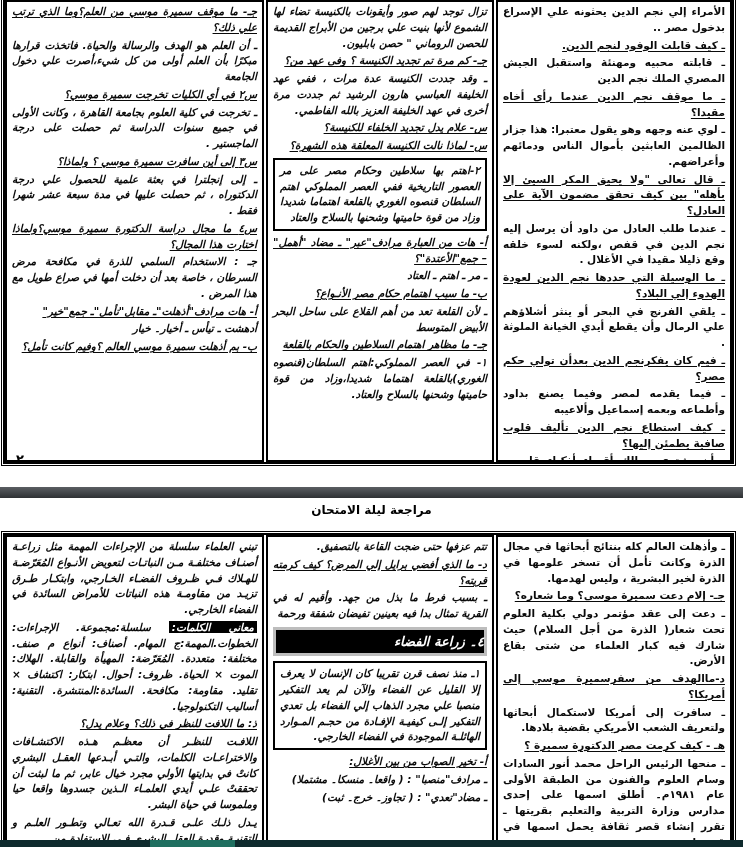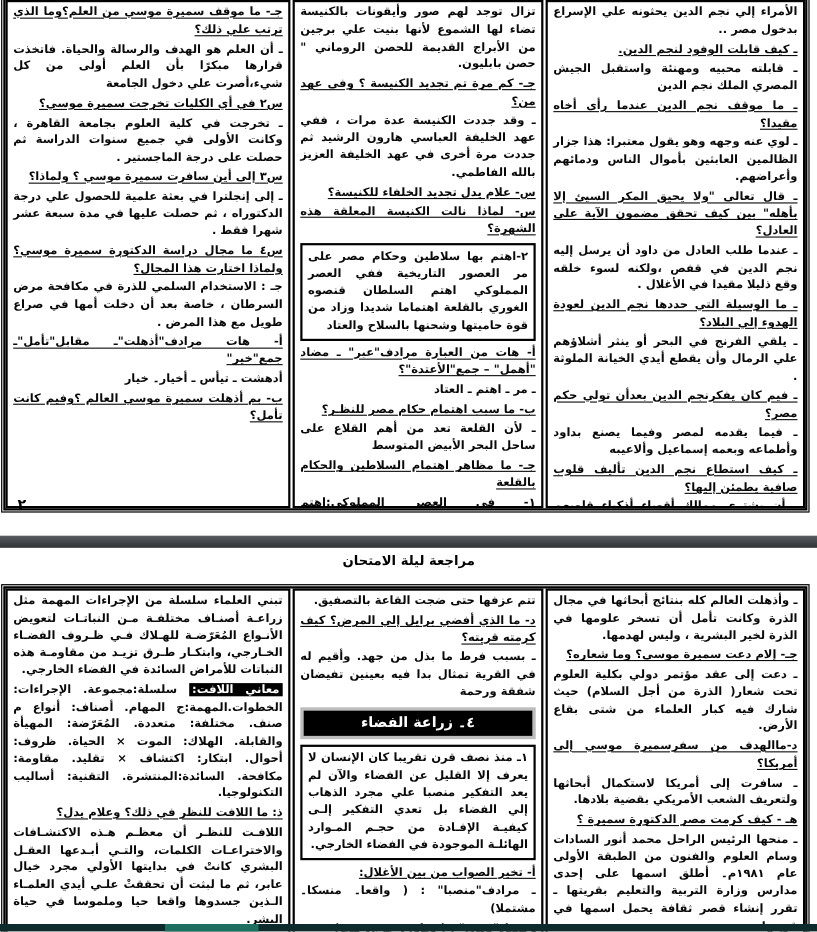--- a/index.html
+++ b/index.html
@@ -3,32 +3,32 @@
 <meta charset="utf-8">
 <style>
   html,body{margin:0;padding:0;background:#fff;}
   #screen{position:relative;width:743px;height:847px;background:#fff;overflow:hidden;
           font-family:"DejaVu Sans","Liberation Sans",sans-serif;direction:rtl;}
   .page{position:absolute;left:1px;right:7px;background:#fff;border:1px solid #000;
         box-shadow:inset 0 0 0 1px #fff, inset 0 0 0 3px #000;padding:3px;}
   .cols{display:flex;direction:rtl;height:100%;}
   .col{border:2px solid #000;overflow:hidden;padding:2px 5px;box-sizing:border-box;
        font-size:10.5px;line-height:1.5;text-align:justify;color:#0a0a0a;}
-  .col + .col{margin-right:2px;}
+  .col + .col{margin-right:2px;font-style:italic;}
   .col-r{flex:0 0 236px;}
   .col-m{flex:0 0 228px;}
   .col-l{flex:1 1 auto;}
   #top-page{top:-4px;height:462px;}
   #bottom-page{top:531px;height:320px;}
   p{margin:0 0 2px;}
   .q{font-weight:bold;text-decoration:underline;text-underline-offset:2px;}
   .a{font-weight:600;}
   .box{border:2.5px solid #000;padding:3px 5px;margin:4px 0;font-weight:600;}
   .banner-wrap{border:3px solid #bdbdbd;margin:5px 0;background:#000;}
-  .banner{background:#000;color:#fff;text-align:center;font-weight:bold;
+  .banner{background:#000;color:#fff;text-align:right;font-weight:bold;
           padding:2px 0;font-size:13px;}
   .defs{font-weight:600;}
   .inv-label{background:#000;color:#fff;padding:0 3px;font-weight:bold;}
   #page-number{position:absolute;top:452px;left:16px;font-weight:bold;font-size:13px;
                color:#000;direction:ltr;}
   #divider-band{position:absolute;top:487px;left:0;width:100%;height:11px;}
   #exam-title{position:absolute;top:503px;left:0;width:100%;text-align:center;
               font-weight:900;font-size:12px;letter-spacing:-0.5px;color:#000;}
   #bottom-bar{position:absolute;bottom:0;left:0;width:100%;height:7px;z-index:5;}
   #bottom-bar-segment{position:absolute;left:150px;top:0;width:85px;height:7px;}
@@ -57,21 +57,21 @@
         </div>
       <div class="col col-m">
           <p class="a">تزال توجد لهم صور وأيقونات بالكنيسة تضاء لها الشموع لأنها بنيت علي برجين من الأبراج القديمة للحصن الروماني " حصن بابليون.</p>
           <p class="q">جـ- كم مرة تم تجديد الكنيسة ؟ وفى عهد من؟</p>
           <p class="a">ـ  وقد جددت الكنيسة عدة مرات ، ففي عهد الخليفة العباسي هارون الرشيد ثم جددت مرة أخرى في عهد الخليفة العزيز بالله الفاطمي.</p>
           <p class="q">س- علام يدل تجديد الخلفاء للكنيسة؟</p>
           <p class="q">س- لماذا نالت الكنيسة المعلقة هذه الشهرة؟</p>
           <p class="box">٢-اهتم بها سلاطين وحكام مصر على مر العصور التاريخية ففي العصر المملوكي اهتم السلطان قنصوه الغوري بالقلعة اهتماما  شديدا وزاد من قوة حاميتها وشحنها بالسلاح والعتاد</p>
           <p class="q">أ- هات من العبارة مرادف"عبر" ـ مضاد "أهمل" – جمع"الأعتدة"؟</p>
           <p class="a">ـ مر   ـ  اهتم    ـ العتاد</p>
-          <p class="q">ب- ما سبب اهتمام حكام مصر للنظـر؟</p>
+          <p class="q">ب- ما سبب اهتمام حكام مصر الأنـواع؟</p>
           <p class="a">ـ لأن القلعة تعد من أهم القلاع على ساحل البحر الأبيض المتوسط</p>
           <p class="q">جـ- ما مظاهر اهتمام السلاطين والحكام بالقلعة</p>
           <p class="a">١- في العصر المملوكي:اهتم السلطان(قنصوه الغوري)بالقلعة اهتماما شديدا،وزاد من قوة حاميتها وشحنها بالسلاح والعتاد.</p>
         </div>
       <div class="col col-l">
           <p class="q">جـ- ما موقف سميرة موسي من العلم؟وما الذي ترتب علي ذلك؟</p>
           <p class="a">ـ أن العلم هو الهدف والرسالة والحياة. فاتخذت قرارها مبكرًا بأن العلم أولى من كل شيء،أصرت علي دخول الجامعة</p>
           <p class="q">س٢ في أي الكليات تخرجت سميرة موسي؟</p>
           <p class="a">ـ  تخرجت في كلية العلوم بجامعة القاهرة ، وكانت الأولى في جميع سنوات الدراسة ثم حصلت على درجة الماجستير .</p>
           <p class="q">س٣ إلى أين سافرت سميرة موسي ؟ ولماذا؟</p>
@@ -109,21 +109,21 @@
           <div class="banner-wrap">
             <div class="banner" style="background: rgb(0, 0, 0); color: rgb(255, 255, 255);">٤۔ زراعة الفضاء</div>
           </div>
           <p class="box">١ـ منذ نصف قرن تقريبا كان الإنسان لا يعرف إلا القليل عن الفضاء والآن لم يعد التفكير منصبا علي مجرد الذهاب إلي الفضاء بل تعدي التفكير إلـى كيفيـة الإفـادة من حجـم المـوارد الهائلـة الموجودة في الفضاء الخارجي.</p>
           <p class="q">أ- تخير الصواب من بين الأغلال:</p>
           <p class="a">ـ مرادف"منصبا"  : (  واقعا۔ منسكا۔ مشتملا)</p>
           <p class="a">ـ مضاد"تعدي"    : ( تجاوز۔ خرج۔ ثبت)</p>
         </div>
       <div class="col col-l">
           <p class="a">تبني العلماء سلسلة من الإجراءات المهمة مثل زراعـة أصنـاف مختلفـة مـن النباتـات لتعويض الأنـواع المُعَرّضـة للهـلاك فـي ظـروف الفضـاء الخـارجي، وابتكـار طـرق تزيـد من مقاومـة هذه النباتات للأمراض السائدة في الفضاء الخارجي.</p>
-          <p class="defs"><span class="inv-label">معاني اللافت:</span> سلسلة:مجموعة. الإجراءات: الخطوات.المهمة:ج المهام. أصناف: أنواع م صنف. مختلفة: متعددة. المُعَرّضة: المهيأة والقابلة. الهلاك: الموت × الحياة. ظروف: أحوال. ابتكار: اكتشاف × تقليد. مقاومة: مكافحة. السائدة:المنتشرة. التقنية: أساليب التكنولوجيا.</p>
+          <p class="defs"><span class="inv-label">معاني الكلمات:</span> سلسلة:مجموعة. الإجراءات: الخطوات.المهمة:ج المهام. أصناف: أنواع م صنف. مختلفة: متعددة. المُعَرّضة: المهيأة والقابلة. الهلاك: الموت × الحياة. ظروف: أحوال. ابتكار: اكتشاف × تقليد. مقاومة: مكافحة. السائدة:المنتشرة. التقنية: أساليب التكنولوجيا.</p>
           <p class="q">ذ: ما اللافت للنظر في ذلك؟ وعلام يدل؟</p>
           <p class="a">اللافـت للنظـر أن معظـم هـذه الاكتشـافات والاختراعـات الكلمات، والتـي أبـدعها العقـل البشري كانتْ في بدايتها الأولي مجرد خيال عابر، ثم ما لبثت أن تحققتْ علـي أيدي العلمـاء الـذين جسدوها واقعا حيا وملموسا في حياة البشر.</p>
           <p class="a">يـدل ذلـك علـى قـدرة الله تعـالي وتطـور العلـم و التقنيـة وقدرة العقل البشري فـي الاستفادة من</p>
         </div>
     </div>
   </div>
 
   <div id="bottom-bar" style="background: rgb(14, 42, 45);">
     <div id="bottom-bar-segment" style="background: rgb(31, 111, 96);"></div>
   </div>

